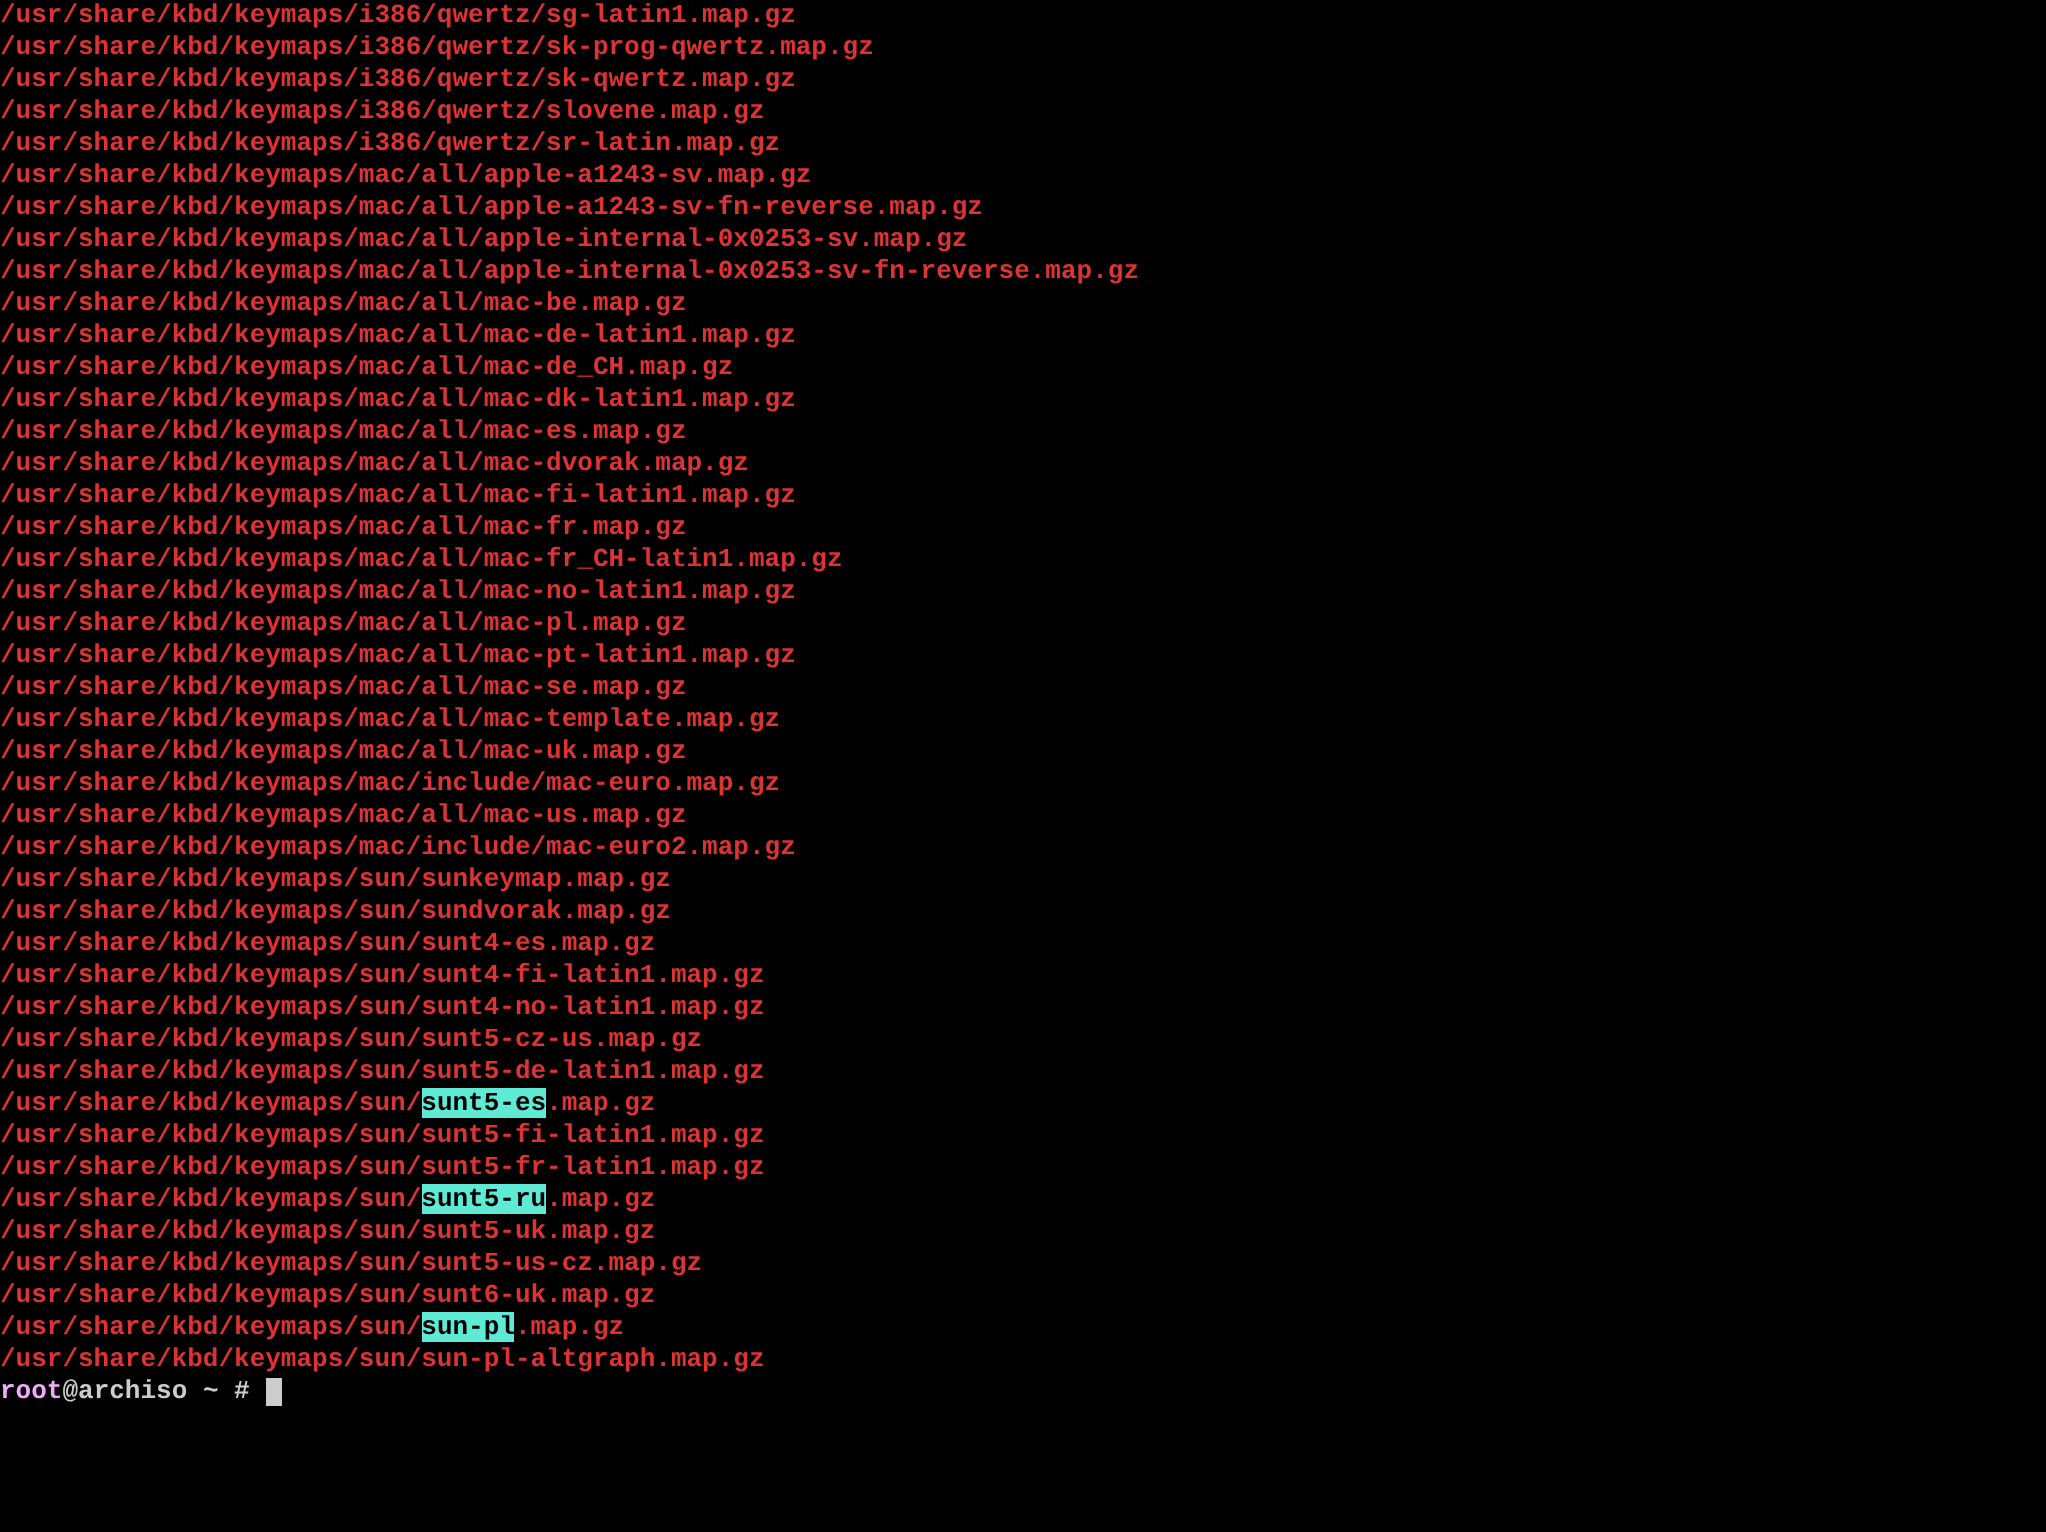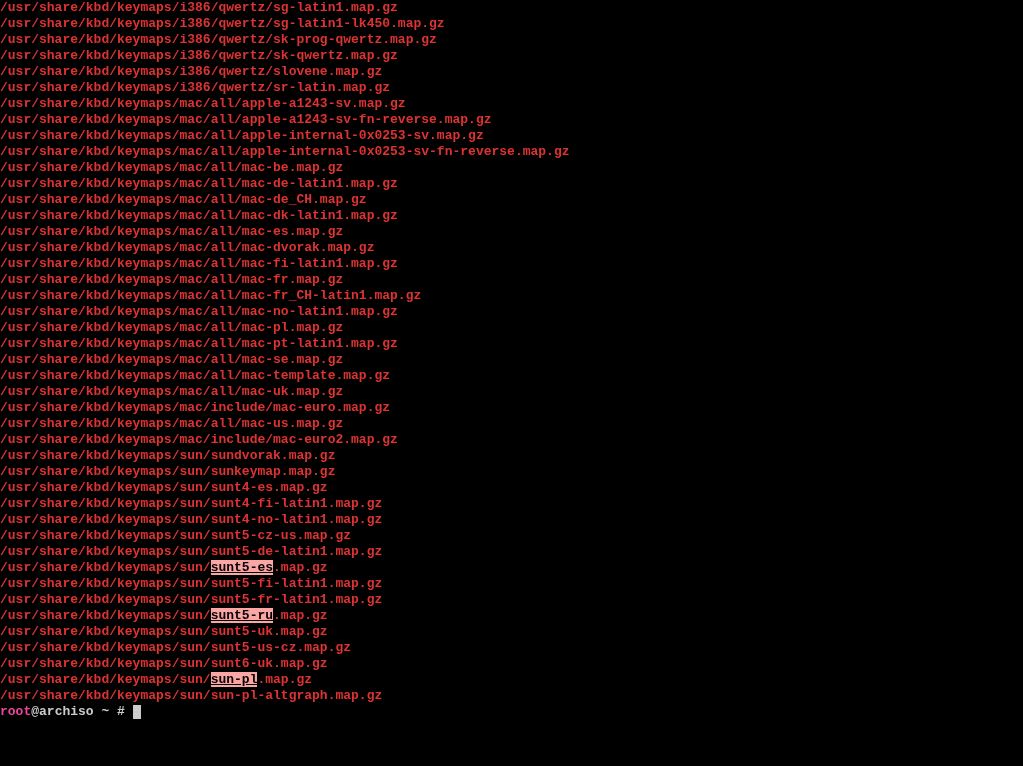--- a/index.html
+++ b/index.html
@@ -18,30 +18,29 @@
       overflow: hidden;
     }
     .terminal {
       padding: 0;
     }
     .file-line {
       color: #dd3333;
       white-space: pre;
     }
     .highlighted {
-      background: #fca5a5;
+      background: #5eead4;
       color: #000000;
-      text-decoration: underline;
     }
     .prompt-line {
       white-space: pre;
       color: #cccccc;
     }
     .prompt-user {
-      color: #ec4899;
+      color: #f0abfc;
     }
     .prompt-host {
       color: #cccccc;
     }
     .prompt-path {
       color: #cccccc;
     }
     .cursor {
       background: #cccccc;
       display: inline-block;
@@ -49,21 +48,20 @@
       height: 14px;
       vertical-align: middle;
     }
   </style>
 </head>
 <body>
 
 <div class="terminal">
   <div id="file-list">
       <div class="file-line">/usr/share/kbd/keymaps/i386/qwertz/sg-latin1.map.gz</div>
-      <div class="file-line">/usr/share/kbd/keymaps/i386/qwertz/sg-latin1-lk450.map.gz</div>
       <div class="file-line">/usr/share/kbd/keymaps/i386/qwertz/sk-prog-qwertz.map.gz</div>
       <div class="file-line">/usr/share/kbd/keymaps/i386/qwertz/sk-qwertz.map.gz</div>
       <div class="file-line">/usr/share/kbd/keymaps/i386/qwertz/slovene.map.gz</div>
       <div class="file-line">/usr/share/kbd/keymaps/i386/qwertz/sr-latin.map.gz</div>
       <div class="file-line">/usr/share/kbd/keymaps/mac/all/apple-a1243-sv.map.gz</div>
       <div class="file-line">/usr/share/kbd/keymaps/mac/all/apple-a1243-sv-fn-reverse.map.gz</div>
       <div class="file-line">/usr/share/kbd/keymaps/mac/all/apple-internal-0x0253-sv.map.gz</div>
       <div class="file-line">/usr/share/kbd/keymaps/mac/all/apple-internal-0x0253-sv-fn-reverse.map.gz</div>
       <div class="file-line">/usr/share/kbd/keymaps/mac/all/mac-be.map.gz</div>
       <div class="file-line">/usr/share/kbd/keymaps/mac/all/mac-de-latin1.map.gz</div>
@@ -76,22 +74,22 @@
       <div class="file-line">/usr/share/kbd/keymaps/mac/all/mac-fr_CH-latin1.map.gz</div>
       <div class="file-line">/usr/share/kbd/keymaps/mac/all/mac-no-latin1.map.gz</div>
       <div class="file-line">/usr/share/kbd/keymaps/mac/all/mac-pl.map.gz</div>
       <div class="file-line">/usr/share/kbd/keymaps/mac/all/mac-pt-latin1.map.gz</div>
       <div class="file-line">/usr/share/kbd/keymaps/mac/all/mac-se.map.gz</div>
       <div class="file-line">/usr/share/kbd/keymaps/mac/all/mac-template.map.gz</div>
       <div class="file-line">/usr/share/kbd/keymaps/mac/all/mac-uk.map.gz</div>
       <div class="file-line">/usr/share/kbd/keymaps/mac/include/mac-euro.map.gz</div>
       <div class="file-line">/usr/share/kbd/keymaps/mac/all/mac-us.map.gz</div>
       <div class="file-line">/usr/share/kbd/keymaps/mac/include/mac-euro2.map.gz</div>
+      <div class="file-line">/usr/share/kbd/keymaps/sun/sunkeymap.map.gz</div>
       <div class="file-line">/usr/share/kbd/keymaps/sun/sundvorak.map.gz</div>
-      <div class="file-line">/usr/share/kbd/keymaps/sun/sunkeymap.map.gz</div>
       <div class="file-line">/usr/share/kbd/keymaps/sun/sunt4-es.map.gz</div>
       <div class="file-line">/usr/share/kbd/keymaps/sun/sunt4-fi-latin1.map.gz</div>
       <div class="file-line">/usr/share/kbd/keymaps/sun/sunt4-no-latin1.map.gz</div>
       <div class="file-line">/usr/share/kbd/keymaps/sun/sunt5-cz-us.map.gz</div>
       <div class="file-line">/usr/share/kbd/keymaps/sun/sunt5-de-latin1.map.gz</div>
       <div class="file-line"><span>/usr/share/kbd/keymaps/sun/</span><span class="highlighted">sunt5-es</span><span>.map.gz</span></div>
       <div class="file-line">/usr/share/kbd/keymaps/sun/sunt5-fi-latin1.map.gz</div>
       <div class="file-line">/usr/share/kbd/keymaps/sun/sunt5-fr-latin1.map.gz</div>
       <div class="file-line"><span>/usr/share/kbd/keymaps/sun/</span><span class="highlighted">sunt5-ru</span><span>.map.gz</span></div>
       <div class="file-line">/usr/share/kbd/keymaps/sun/sunt5-uk.map.gz</div>

